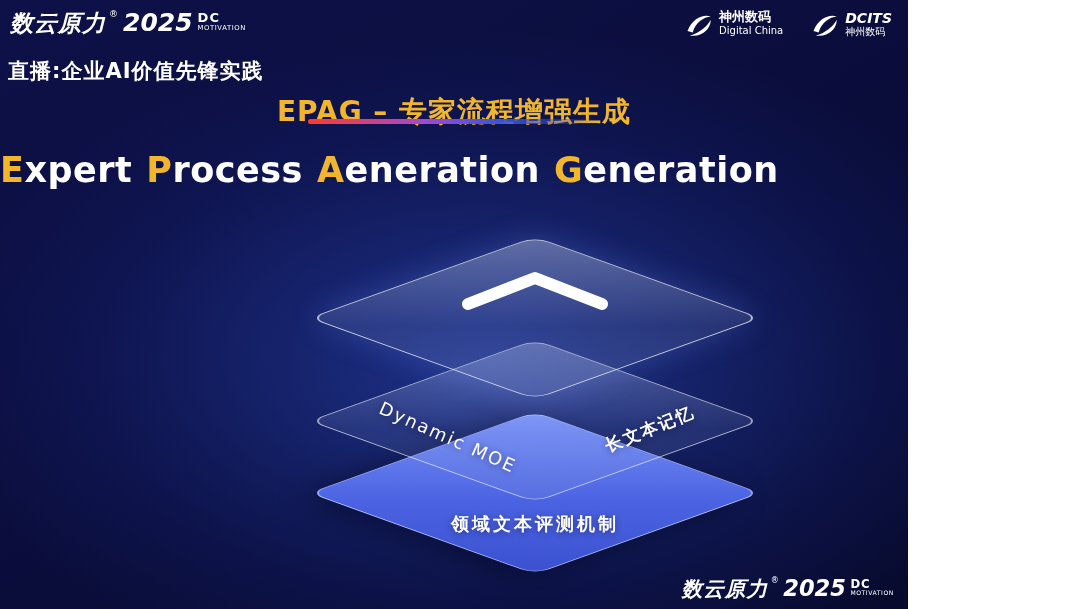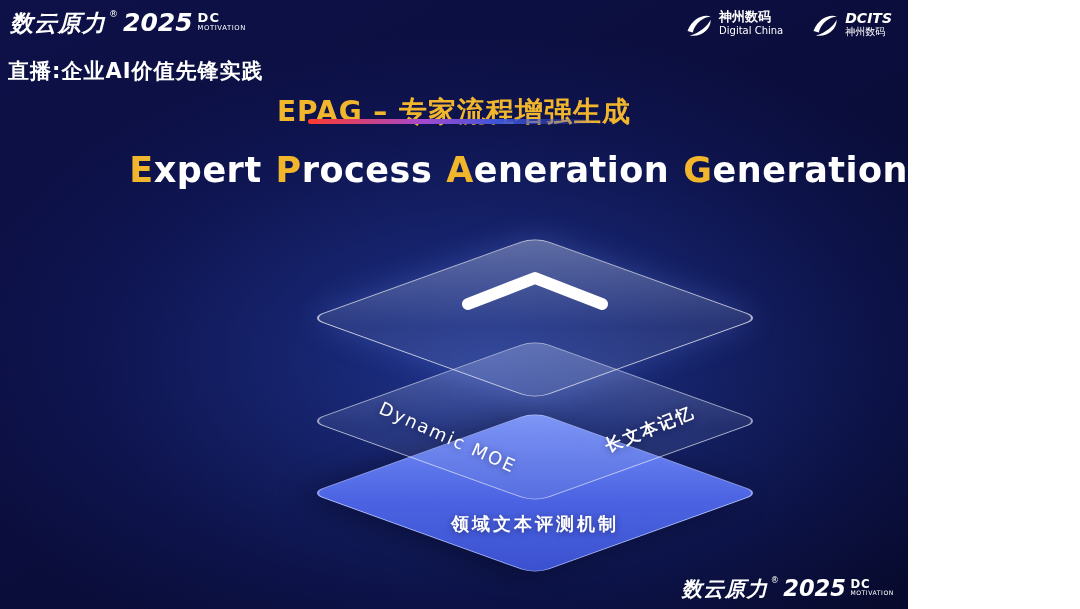--- a/index.html
+++ b/index.html
@@ -49,21 +49,21 @@
   .corner-logo svg { width:30px; height:30px; display:block; }
   .corner-logo .txt { display:flex; flex-direction:column; line-height:1.15; }
   .corner-logo .l1 { font-size:13px; font-weight:bold; white-space:nowrap; }
   .corner-logo .l2 { font-size:10px; white-space:nowrap; }
   .corner-logo.dcits .l1 { font-style:italic; font-size:14px; }
   .corner-logo.dcits .l2 { font-size:10px; }
 
   
   .main-title {
     position:absolute; top:150px; left:0; width:100%;
-    display:flex; justify-content:flex-end; gap:14px;
+    display:flex; justify-content:flex-start; gap:14px;
     font-size:35px; font-weight:600; letter-spacing:0.5px;
   }
   .main-title .lead { color:#f2b62c; font-weight:bold; }
   .main-title .word { white-space:nowrap; }
 
   
   .layer {
     position:absolute; left:535px; width:320px; height:320px;
     transform:translate(-50%,-50%) scaleY(0.36) rotate(45deg);
     border-radius:20px;

